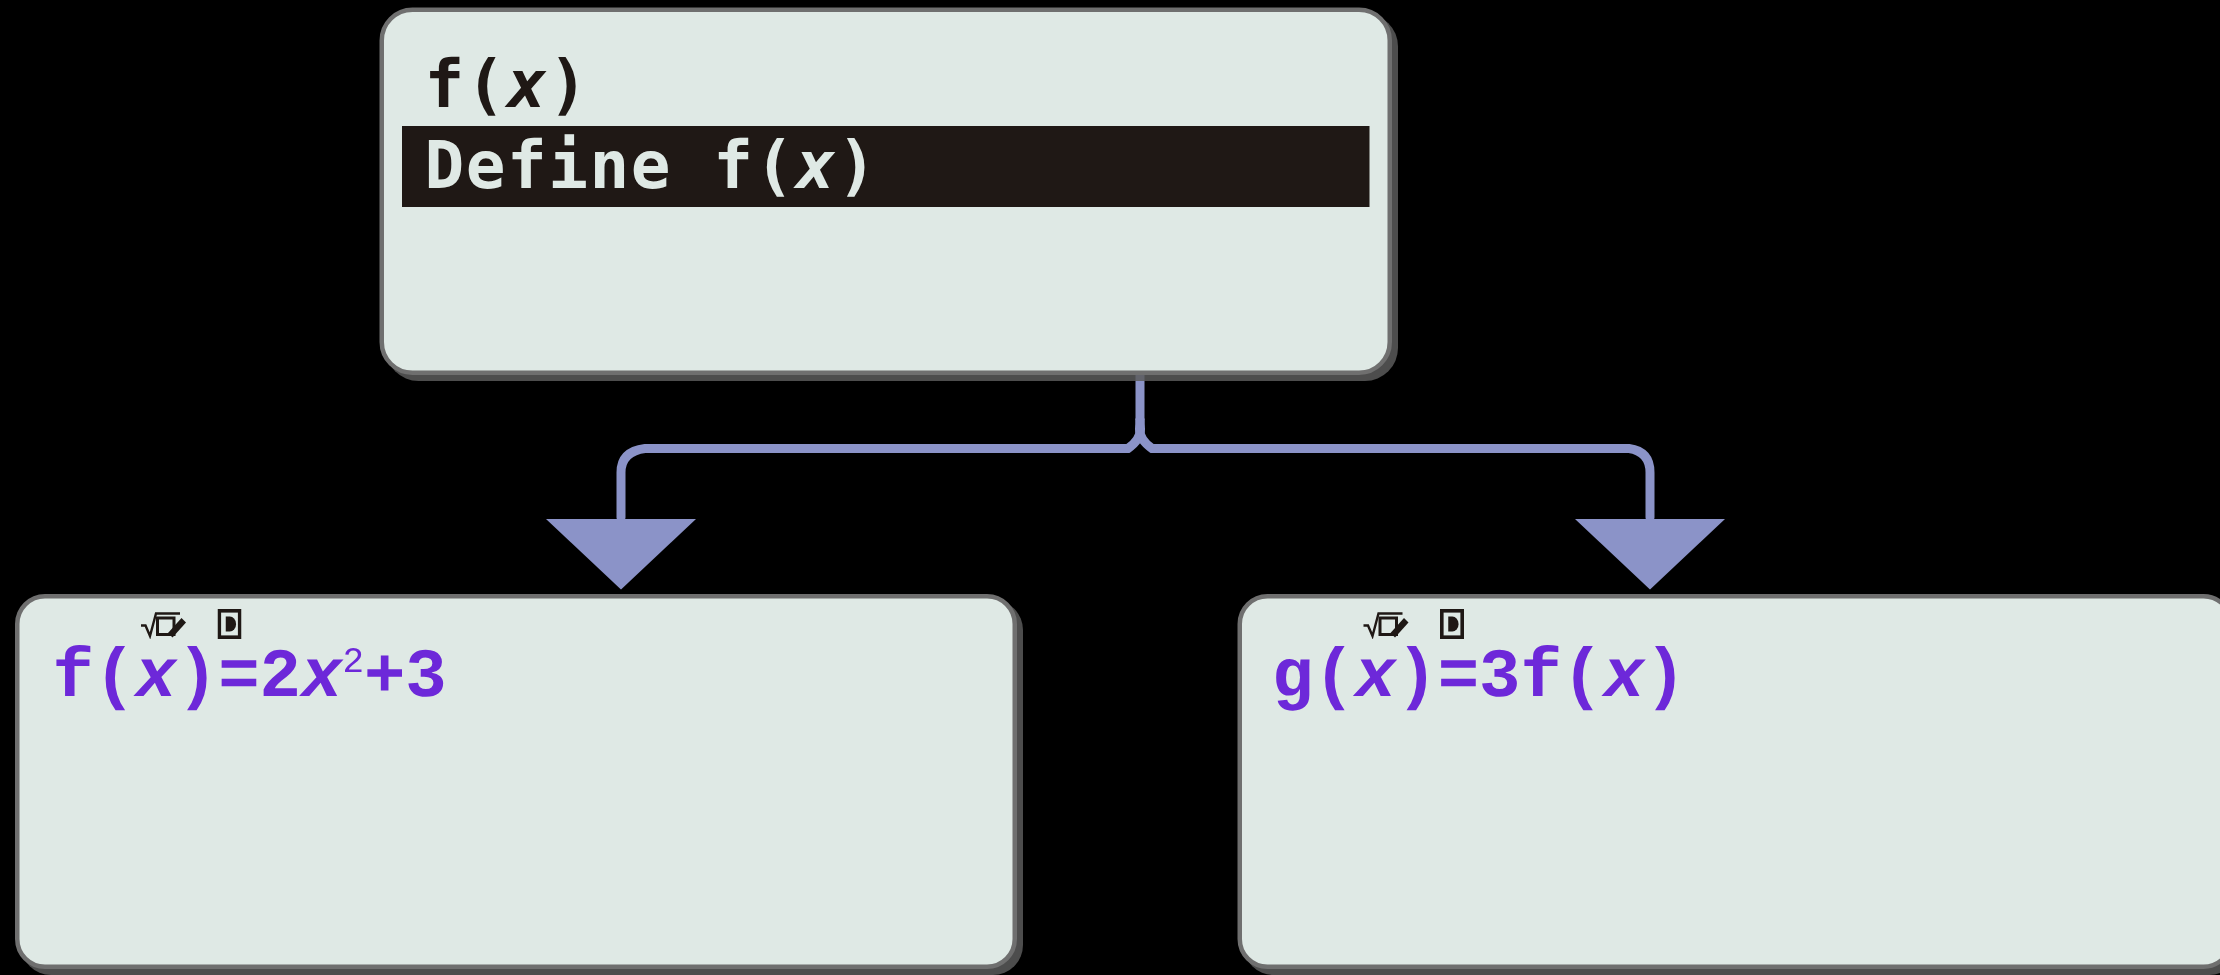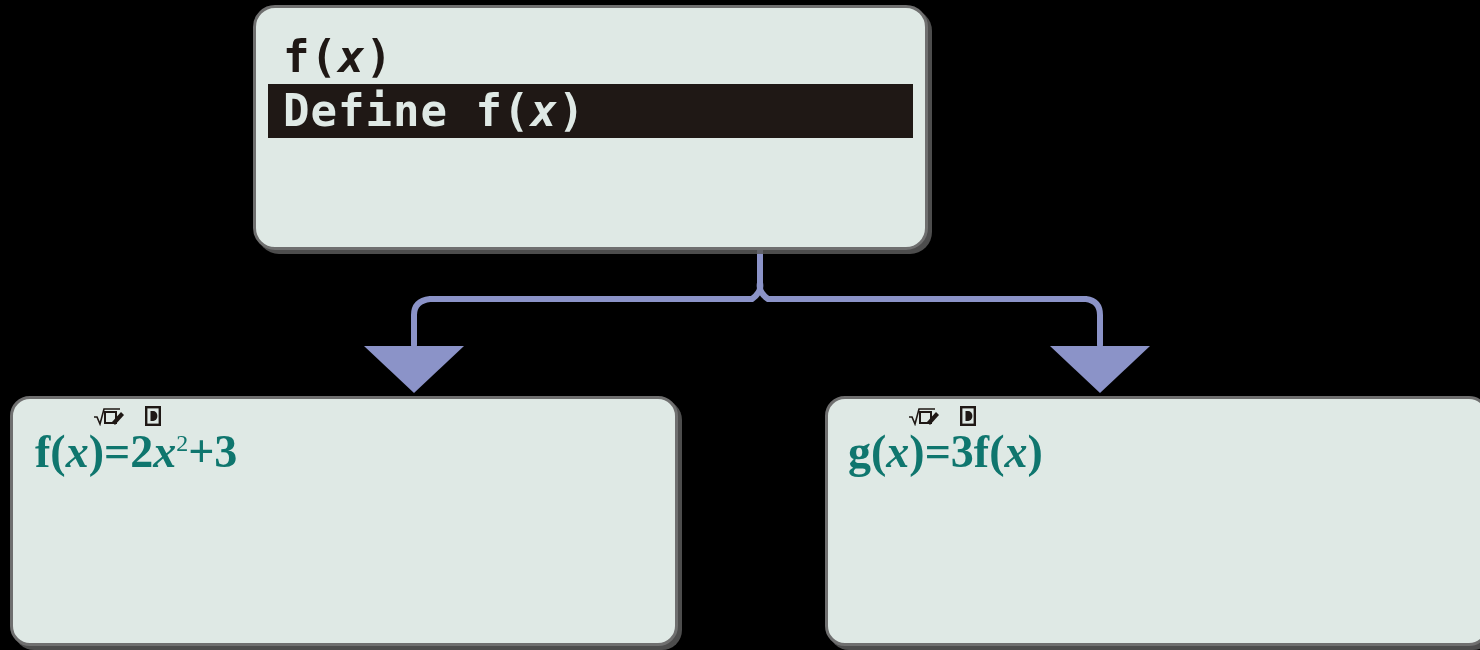--- a/index.html
+++ b/index.html
@@ -90,24 +90,24 @@
   .icon-boxd {
     display: inline-block;
     width: 16px; height: 20px;
     color: #1f1815;
   }
   .icon-boxd svg { display:block; }
 
   .expr {
     position: absolute;
     left: 22px; top: 28px;
-    font-family: Liberation Serif, serif;
+    font-family: Liberation Mono, monospace;
     font-size: 46px;
     font-weight: bold;
-    color: #0f766e;
+    color: #6d28d9;
     letter-spacing: 0px;
     white-space: pre;
     line-height: 1.1;
   }
   #entry-right .expr { left: 20px; }
   .sup {
     font-size: 0.52em;
     vertical-align: super;
     font-weight: normal;
     letter-spacing: 0;

